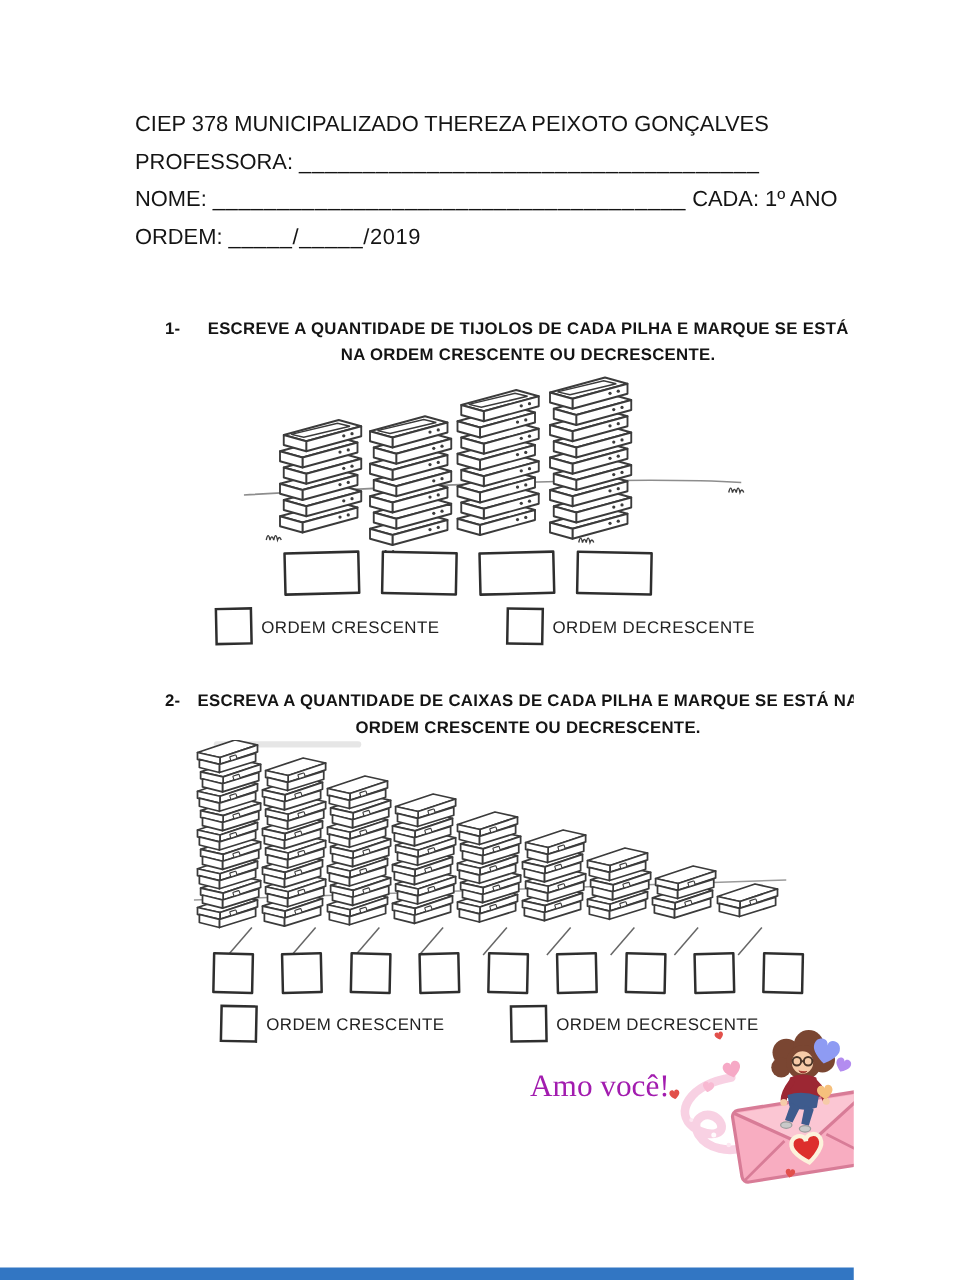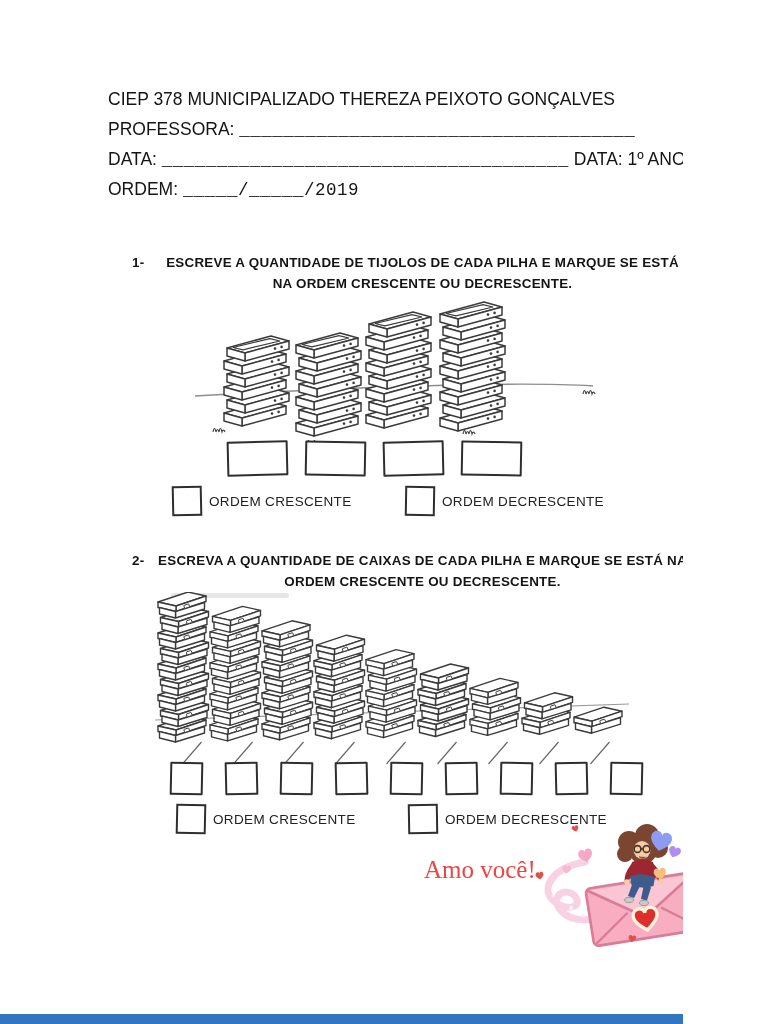--- a/index.html
+++ b/index.html
@@ -1,58 +1,58 @@
 <!DOCTYPE html>
 <html><head>
 <meta charset="utf-8">
 <style>
   html,body{margin:0;padding:0;background:#fff;}
   .page{position:relative;width:683px;height:1024px;background:#ffffff;overflow:hidden;
         font-family:"Liberation Sans",sans-serif;color:#141414;}
   .head{position:absolute;left:108px;top:84px;width:585px;font-size:17.5px;line-height:30px;white-space:nowrap;}
   .hline{height:30px;}
-  .blank{letter-spacing:.5px;font-family:Liberation Mono, monospace;}
+  .blank{letter-spacing:.5px;}
   .title{position:absolute;left:0;top:212px;width:768px;margin:0;text-align:center;
          font-size:14.8px;font-weight:bold;text-decoration:underline;letter-spacing:.2px;}
   .ex-text{position:absolute;left:132px;width:560px;font-weight:bold;font-size:13.4px;
            line-height:21px;letter-spacing:.25px;}
   .ex-num{position:absolute;left:0;top:0;}
   .ex-body{display:block;padding-left:23px;max-width:535px;text-align:center;}
   .art{position:absolute;}
   #ex1-art{left:195px;top:292px;}
   #ex2-art{left:155px;top:592px;}
   .ansrow{position:absolute;display:flex;}
   #ex1-answers{left:227px;top:441px;gap:17px;}
   .ansbox{width:57px;height:31px;border:2px solid #2e2e2e;border-radius:1px;background:#fff;}
   #ex2-answers{left:170px;top:762px;gap:22px;}
   .anssq{width:29px;height:29px;border:2px solid #2e2e2e;border-radius:1px;background:#fff;}
   .optrow{position:absolute;left:0;width:768px;height:34px;}
   .opt{position:absolute;top:0;display:flex;align-items:center;gap:7px;}
   .chk{width:26px;height:26px;border:2px solid #2e2e2e;background:#fff;display:inline-block;}
   .optlabel{font-size:13.5px;letter-spacing:.35px;color:#222;}
   .amo{position:absolute;left:424px;top:856px;font-family:"Liberation Serif",serif;
-       font-size:25px;color:#ef4444;}
+       font-size:25px;color:#a21caf;}
   .illus{position:absolute;left:525px;top:820px;}
   .bottombar{position:absolute;left:0;bottom:0;width:768px;height:10px;background:#3276c3;}
 </style>
 </head>
 <body>
 
 <div class="page">
 
   <header class="head">
     <div class="hline">CIEP 378 MUNICIPALIZADO THEREZA PEIXOTO GONÇALVES</div>
     <div class="hline">
       <span>PROFESSORA:</span>
       <span class="blank">____________________________________</span>
     </div>
     <div class="hline">
-      <span>DATA:</span>
+      <span>NOME:</span>
       <span class="blank">_____________________________________</span>
-      <span>DATA: 1º ANO</span>
+      <span>CADA: 1º ANO</span>
     </div>
     <div class="hline">
       <span>ORDEM:</span>
       <span class="blank">_____/_____/2019</span>
     </div>
   </header>
 
 
   <div class="ex-text" style="top:252px">
     <span class="ex-num">1-</span>

